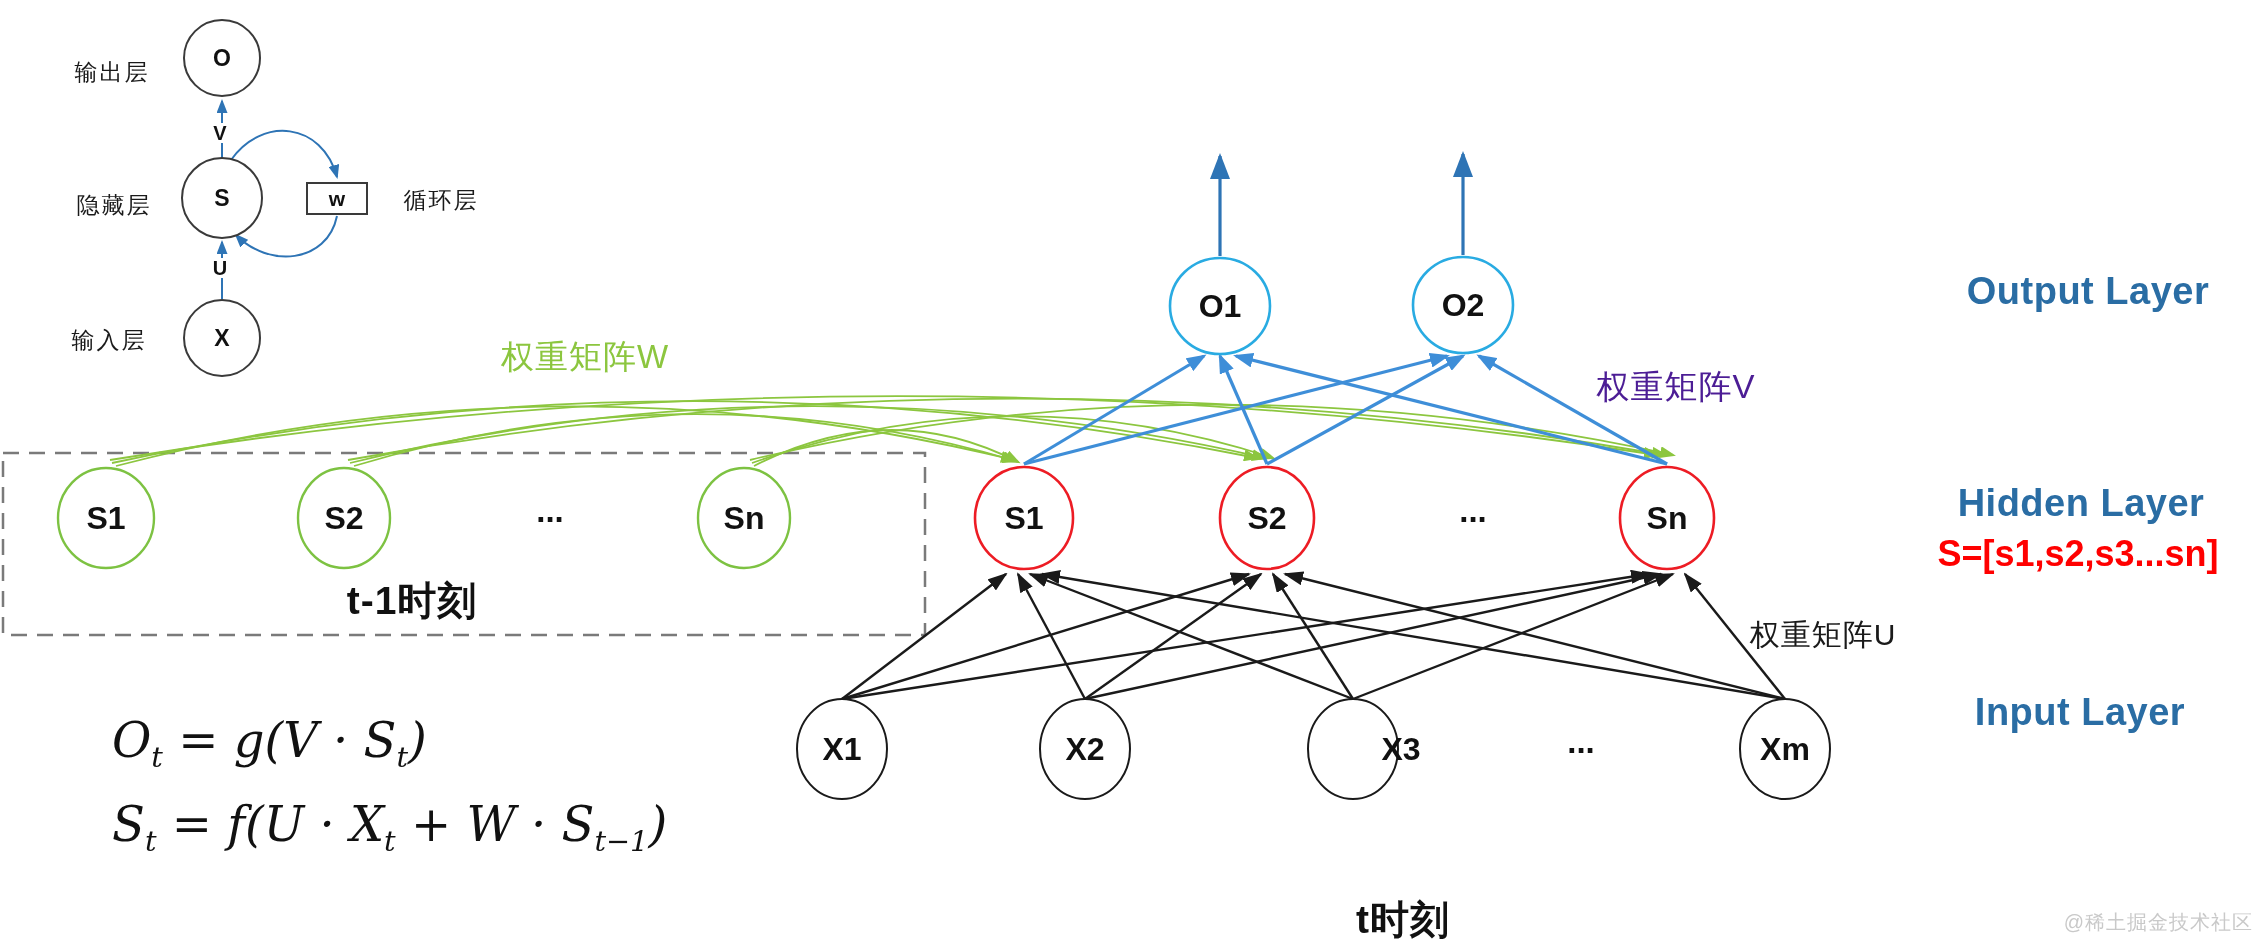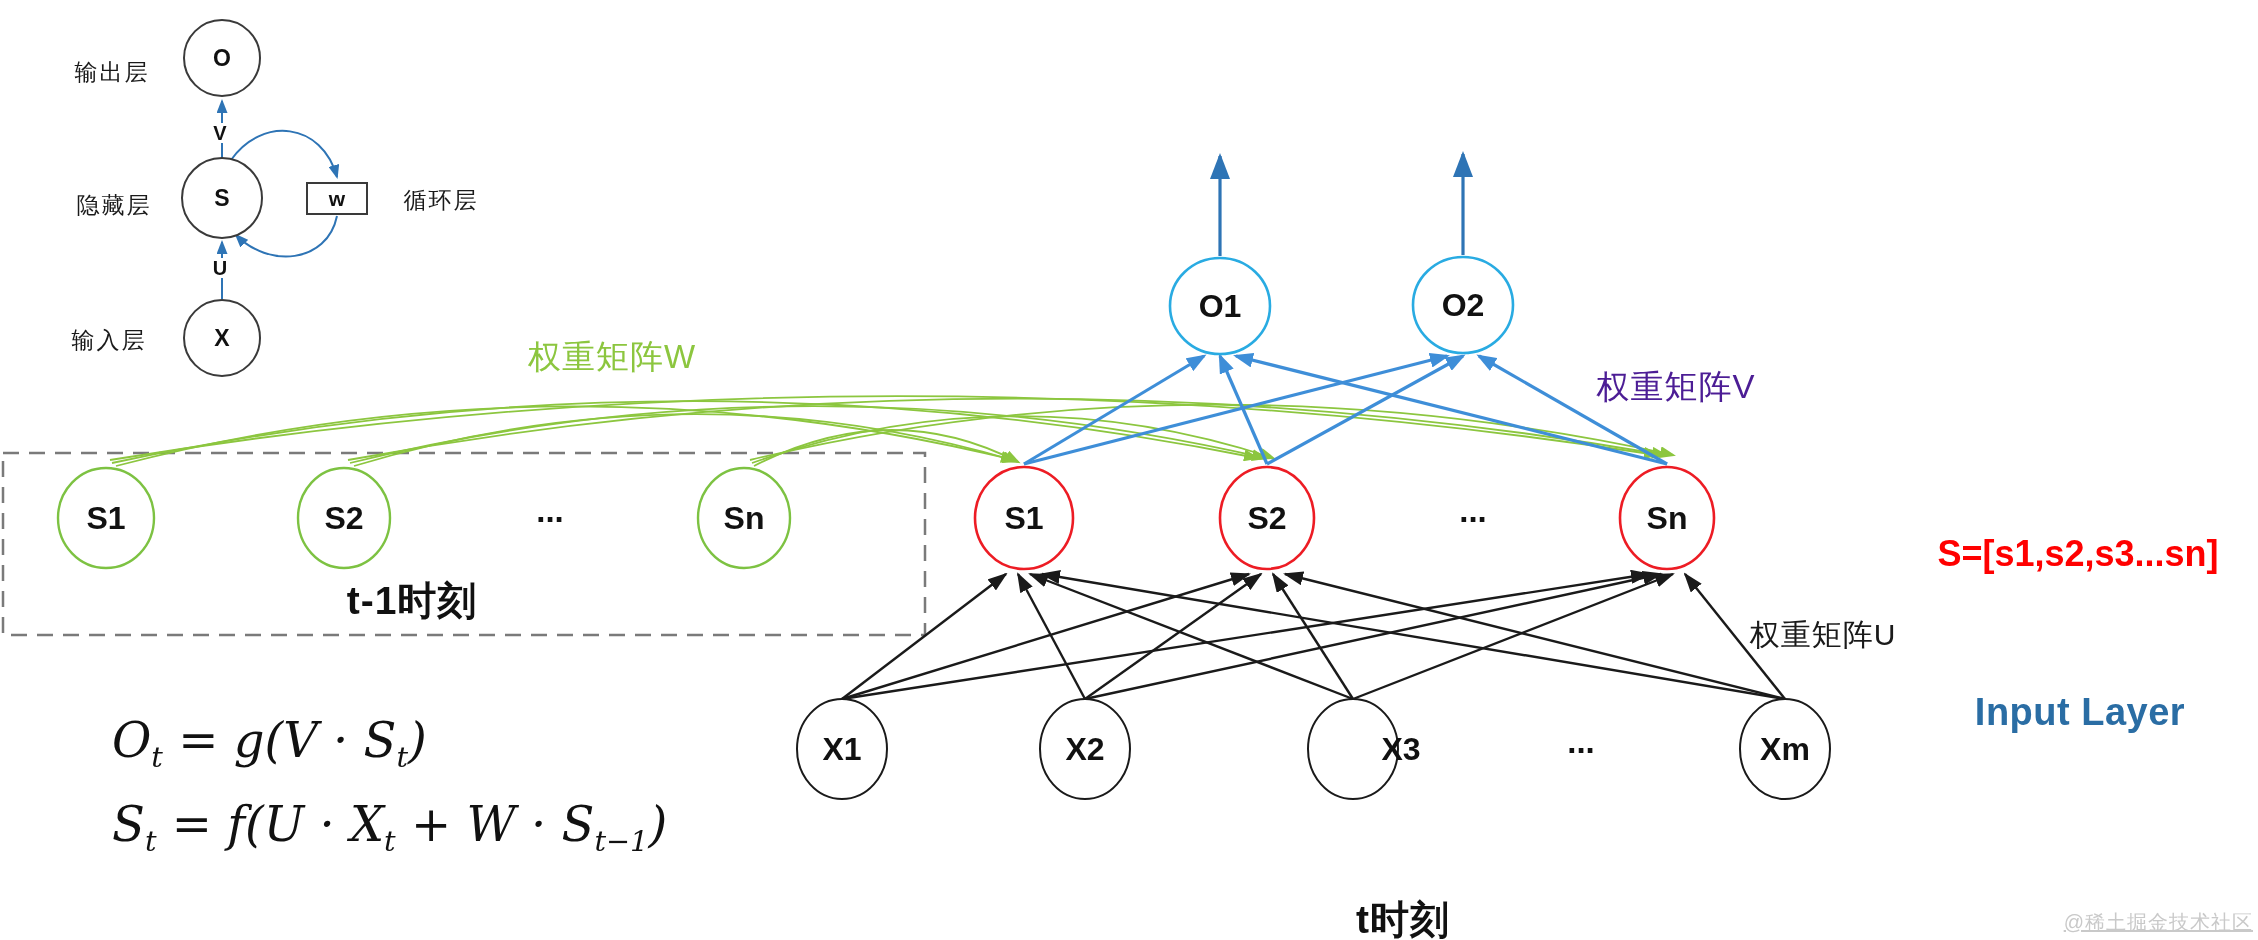--- a/index.html
+++ b/index.html
@@ -3,29 +3,29 @@
 <meta charset="utf-8">
 <style>
   html,body{margin:0;padding:0;background:#ffffff;}
   .stage{
     position:relative;width:2258px;height:940px;background:#ffffff;overflow:hidden;
     font-family:"Liberation Sans","DejaVu Sans",sans-serif;color:#1a1a1a;
   }
   svg.wires{position:absolute;left:0;top:0;}
   .lbl{position:absolute;transform:translate(-50%,-50%);white-space:nowrap;line-height:1;}
   .lbl-left{position:absolute;transform:translateY(-50%);white-space:nowrap;line-height:1;}
-  .lbl-right{position:absolute;transform:translate(-100%,-50%);white-space:nowrap;line-height:1;text-decoration:underline;}
+  .lbl-right{position:absolute;transform:translate(-100%,-50%);white-space:nowrap;line-height:1;}
   .node-label{font-size:32px;font-weight:700;color:#111;}
   .mini-node{font-size:23px;font-weight:700;color:#111;}
   .mini-cn{font-size:23px;font-weight:500;color:#1a1a1a;letter-spacing:2px;}
   .mini-w{font-size:21px;font-weight:700;color:#111;}
   .vu{font-size:20px;font-weight:700;color:#111;background:#fff;padding:0 3px;}
   .dots{font-size:33px;font-weight:700;color:#111;}
   .wlabel{font-size:33px;font-weight:500;letter-spacing:1px;}
-  .wlabel.green{color:#8CC63F;margin-left:27px;}
+  .wlabel.green{color:#8CC63F;}
   .wlabel.cyan{color:#4c1d95;}
   .wlabel.black{color:#1a1a1a;font-size:30px;}
   .timelbl{font-size:39px;font-weight:700;color:#111;letter-spacing:1px;}
   .heading{font-size:38px;font-weight:700;color:#2A6DA4;letter-spacing:0.5px;}
   .vector-red{font-size:36px;font-weight:700;color:#FF0000;}
   .vector-black{font-size:36px;font-weight:700;color:#111;}
   .formula{font-family:"DejaVu Serif","Liberation Serif",serif;font-style:italic;font-size:48px;color:#111;}
   .formula sub{font-size:0.6em;font-style:italic;}
   .watermark{font-size:20px;color:#C9C9C9;letter-spacing:1px;}
 </style>
@@ -164,20 +164,22 @@
   <div class="lbl node-label" style="left:842px;top:749px;">X1</div>
   <div class="lbl node-label" style="left:1085px;top:749px;">X2</div>
   <div class="lbl node-label" style="left:1353px;top:749px;margin-left:48px;">X3</div>
   <div class="lbl dots" style="left:1581px;top:741px;">...</div>
   <div class="lbl node-label" style="left:1785px;top:749px;">Xm</div>
 
   <div class="lbl wlabel green" style="left:585px;top:356px;">权重矩阵W</div>
   <div class="lbl wlabel cyan" style="left:1676px;top:386px;">权重矩阵V</div>
   <div class="lbl wlabel black" style="left:1823px;top:635px;">权重矩阵U</div>
 
+  <div class="lbl heading" style="left:2088px;top:291px;">Output Layer</div>
+  <div class="lbl heading" style="left:2081px;top:503px;">Hidden Layer</div>
   <div class="lbl vector-red" style="left:2078px;top:554px;">S=[s1,s2,s3...sn]</div>
   <div class="lbl heading" style="left:2080px;top:712px;">Input Layer</div>
 
   <div class="lbl-left formula" style="left:112px;top:744px;"><span>O</span><sub>t</sub><span> = g(V · S</span><sub>t</sub><span>)</span></div>
   <div class="lbl-left formula" style="left:112px;top:828px;"><span>S</span><sub>t</sub><span> = f(U · X</span><sub>t</sub><span> + W · S</span><sub>t−1</sub><span>)</span></div>
 
   <div class="lbl timelbl" style="left:1403px;top:919px;">t时刻</div>
   <div class="lbl-right watermark" style="left:2253px;top:922px;">@稀土掘金技术社区</div>
 
 </div>

